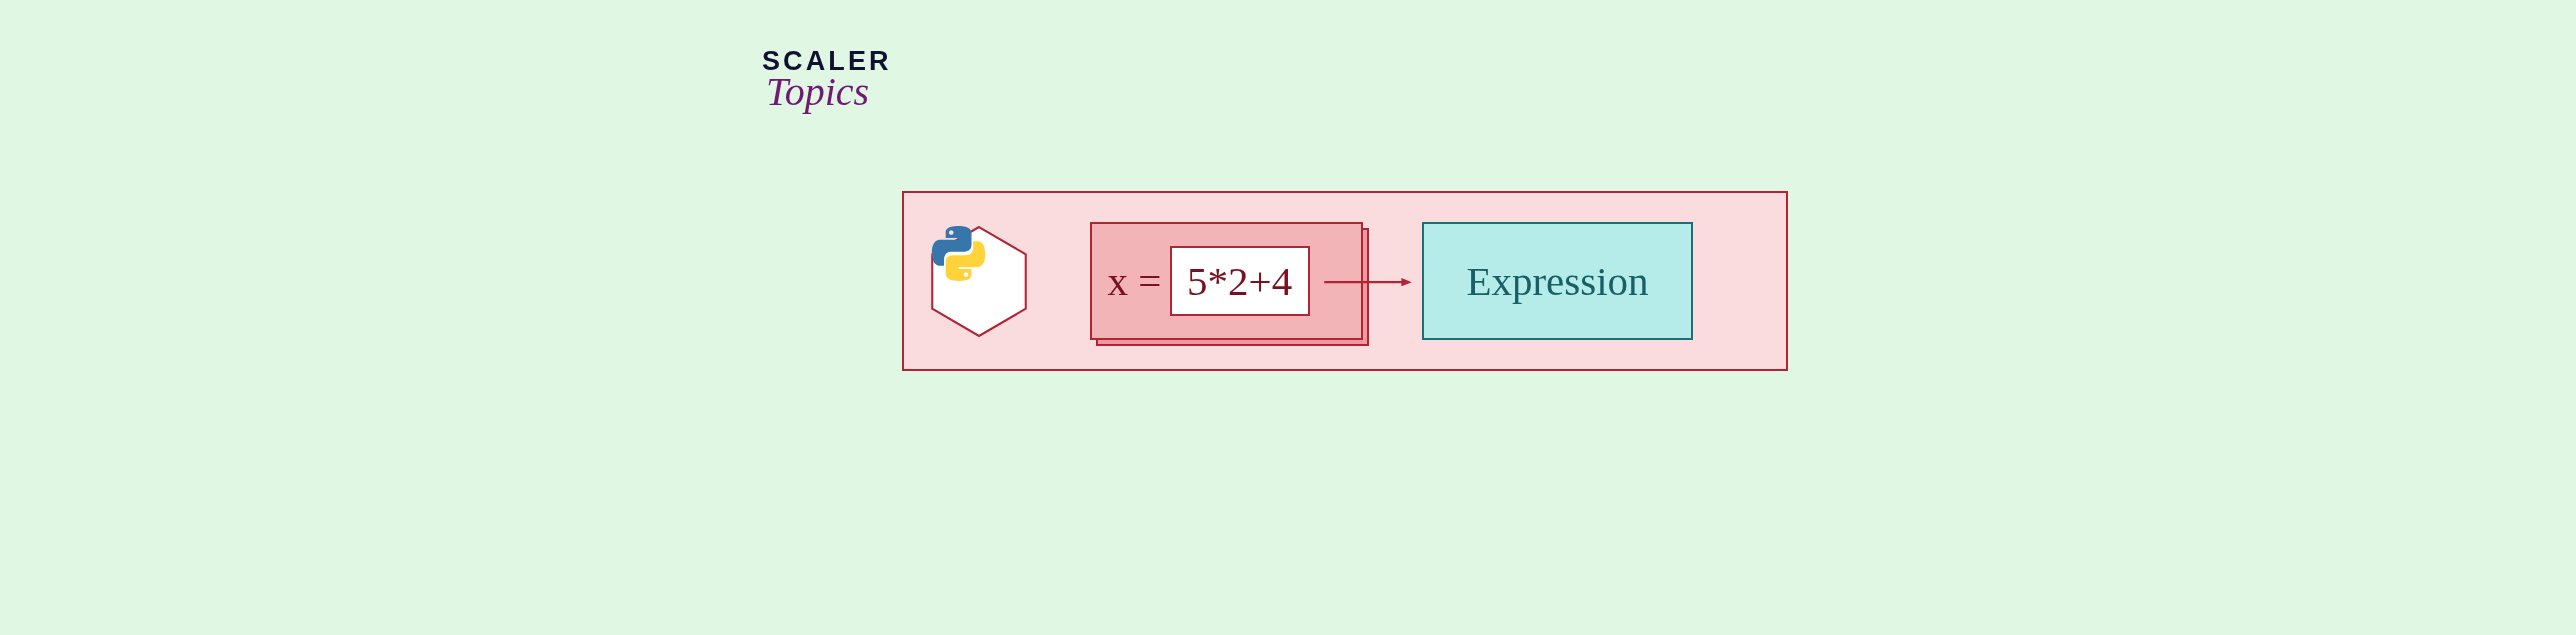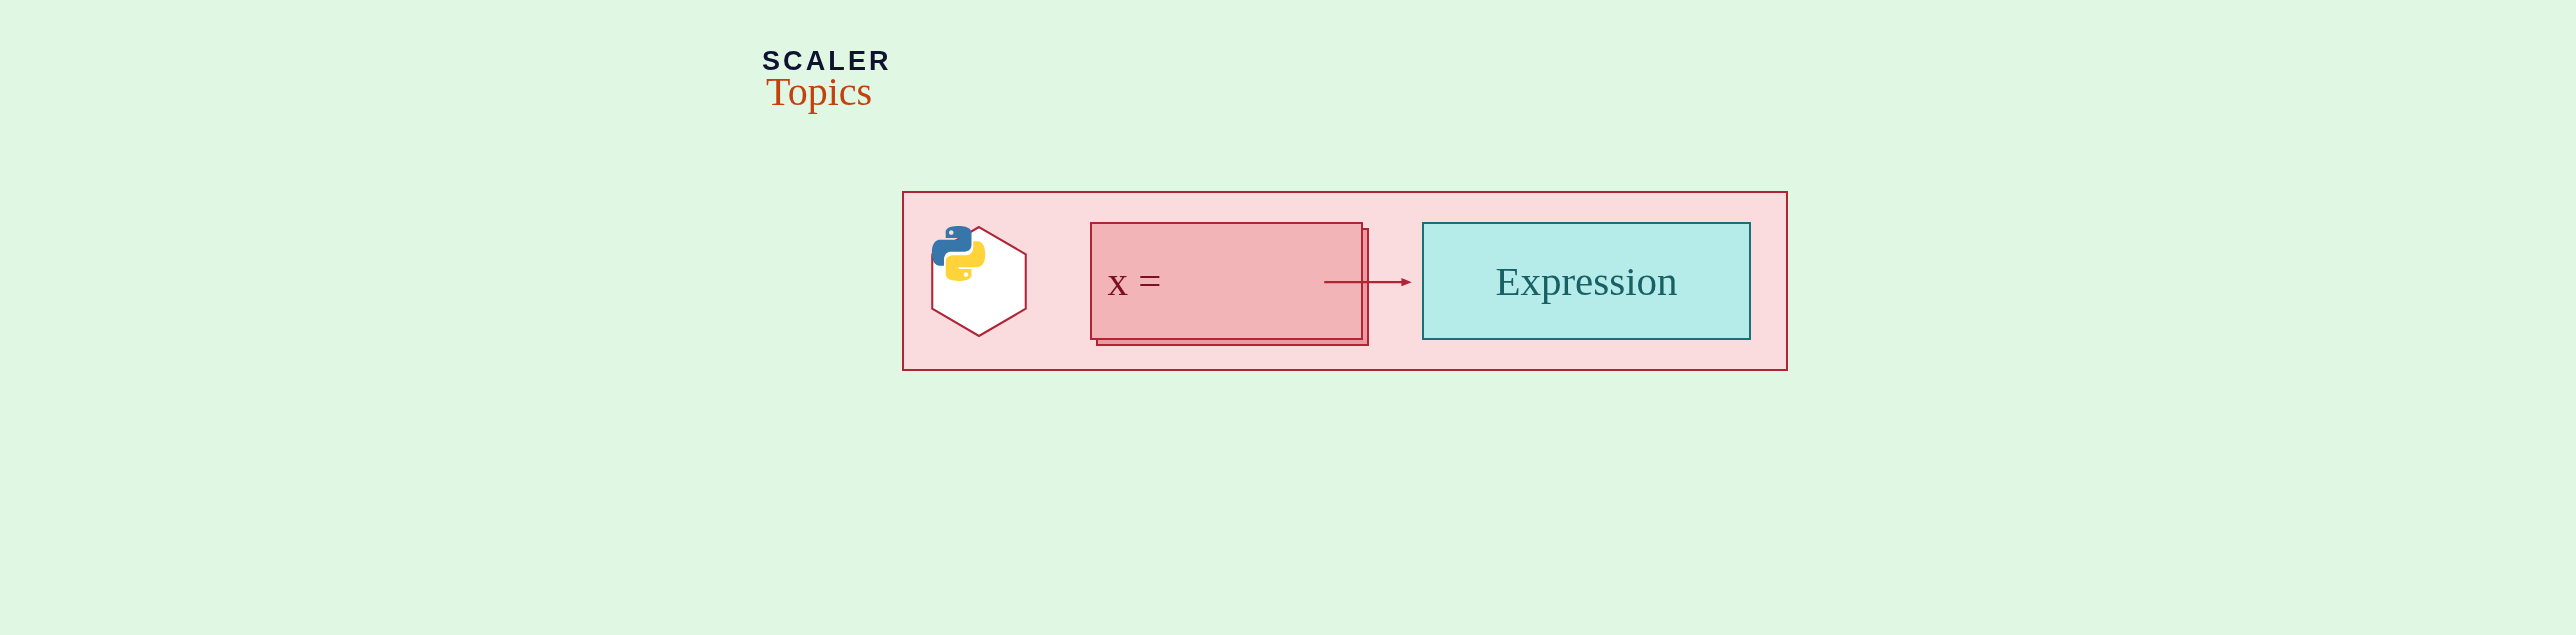--- a/index.html
+++ b/index.html
@@ -19,23 +19,24 @@
   .logo-scaler {
     font-family: Liberation Sans, sans-serif;
     font-weight: 900;
     font-size: 27px;
     letter-spacing: 3.1px;
     color: #0f1230;
   }
   .logo-topics {
     font-family: 'Brush Script MT', cursive;
     font-size: 40px;
-    color: #c2410c;
+    color: #701a75;
     margin-top: -9.3px;
     margin-left: 4.1px;
+    font-style: italic;
   }
   .diagram {
     position: absolute;
     top: 191px;
     left: 902px;
     width: 886px;
     height: 180px;
     background: #fadbde;
     border: 2.6px solid #b02536;
     box-sizing: border-box;
@@ -107,21 +108,21 @@
     position: absolute;
     top: 84px;
     left: 420px;
     width: 88px;
     height: 10.3px;
   }
   .result-box {
     position: absolute;
     top: 29px;
     left: 518px;
-    width: 329px;
+    width: 271px;
     height: 118px;
     background: #b5ece9;
     border: 2.1px solid #197076;
     box-sizing: border-box;
     display: flex;
     align-items: center;
     justify-content: center;
   }
   .result-text {
     font-size: 41px;
@@ -145,20 +146,21 @@
     <svg class="python-icon" width="57" height="57" viewBox="0 0 128 128">
       <path fill="#3776AB" d="M63.7 2.5c-30.4 0-28.5 13.2-28.5 13.2l.1 13.6h29v4.1H23.8S4.3 31.2 4.3 61.9s17 29.5 17 29.5h10.1V77.2s-.5-17 16.8-17h28.8s16.2.3 16.2-15.6V18.4S96 2.5 63.7 2.5zM47.7 11.7c2.9 0 5.2 2.3 5.2 5.2s-2.3 5.2-5.2 5.2-5.2-2.3-5.2-5.2 2.3-5.2 5.2-5.2z"></path>
       <path fill="#FFD43B" d="M64.7 125.5c30.4 0 28.5-13.2 28.5-13.2l-.1-13.6h-29v-4.1h40.5s19.5 2.2 19.5-28.5-17-29.5-17-29.5H97V50.8s.5 17-16.8 17H51.4s-16.2-.3-16.2 15.6v26.2s-2.8 15.9 29.5 15.9zm16-9.2c-2.9 0-5.2-2.3-5.2-5.2s2.3-5.2 5.2-5.2 5.2 2.3 5.2 5.2-2.3 5.2-5.2 5.2z"></path>
     </svg>
   </div>
 
   <div class="assignment-box">
     <div class="assignment-shadow"></div>
     <div class="assignment-front">
       <span class="var-text">x =</span>
+      <span class="expr-box">5*2+4</span>
     </div>
   </div>
 
   <svg class="arrow" viewBox="0 0 170 20">
     <line x1="0" y1="10" x2="155" y2="10" stroke="#b02536" stroke-width="4"></line>
     <polygon points="150,2 170,10 150,18" fill="#b02536"></polygon>
   </svg>
 
   <div class="result-box">
     <span class="result-text">Expression</span>

